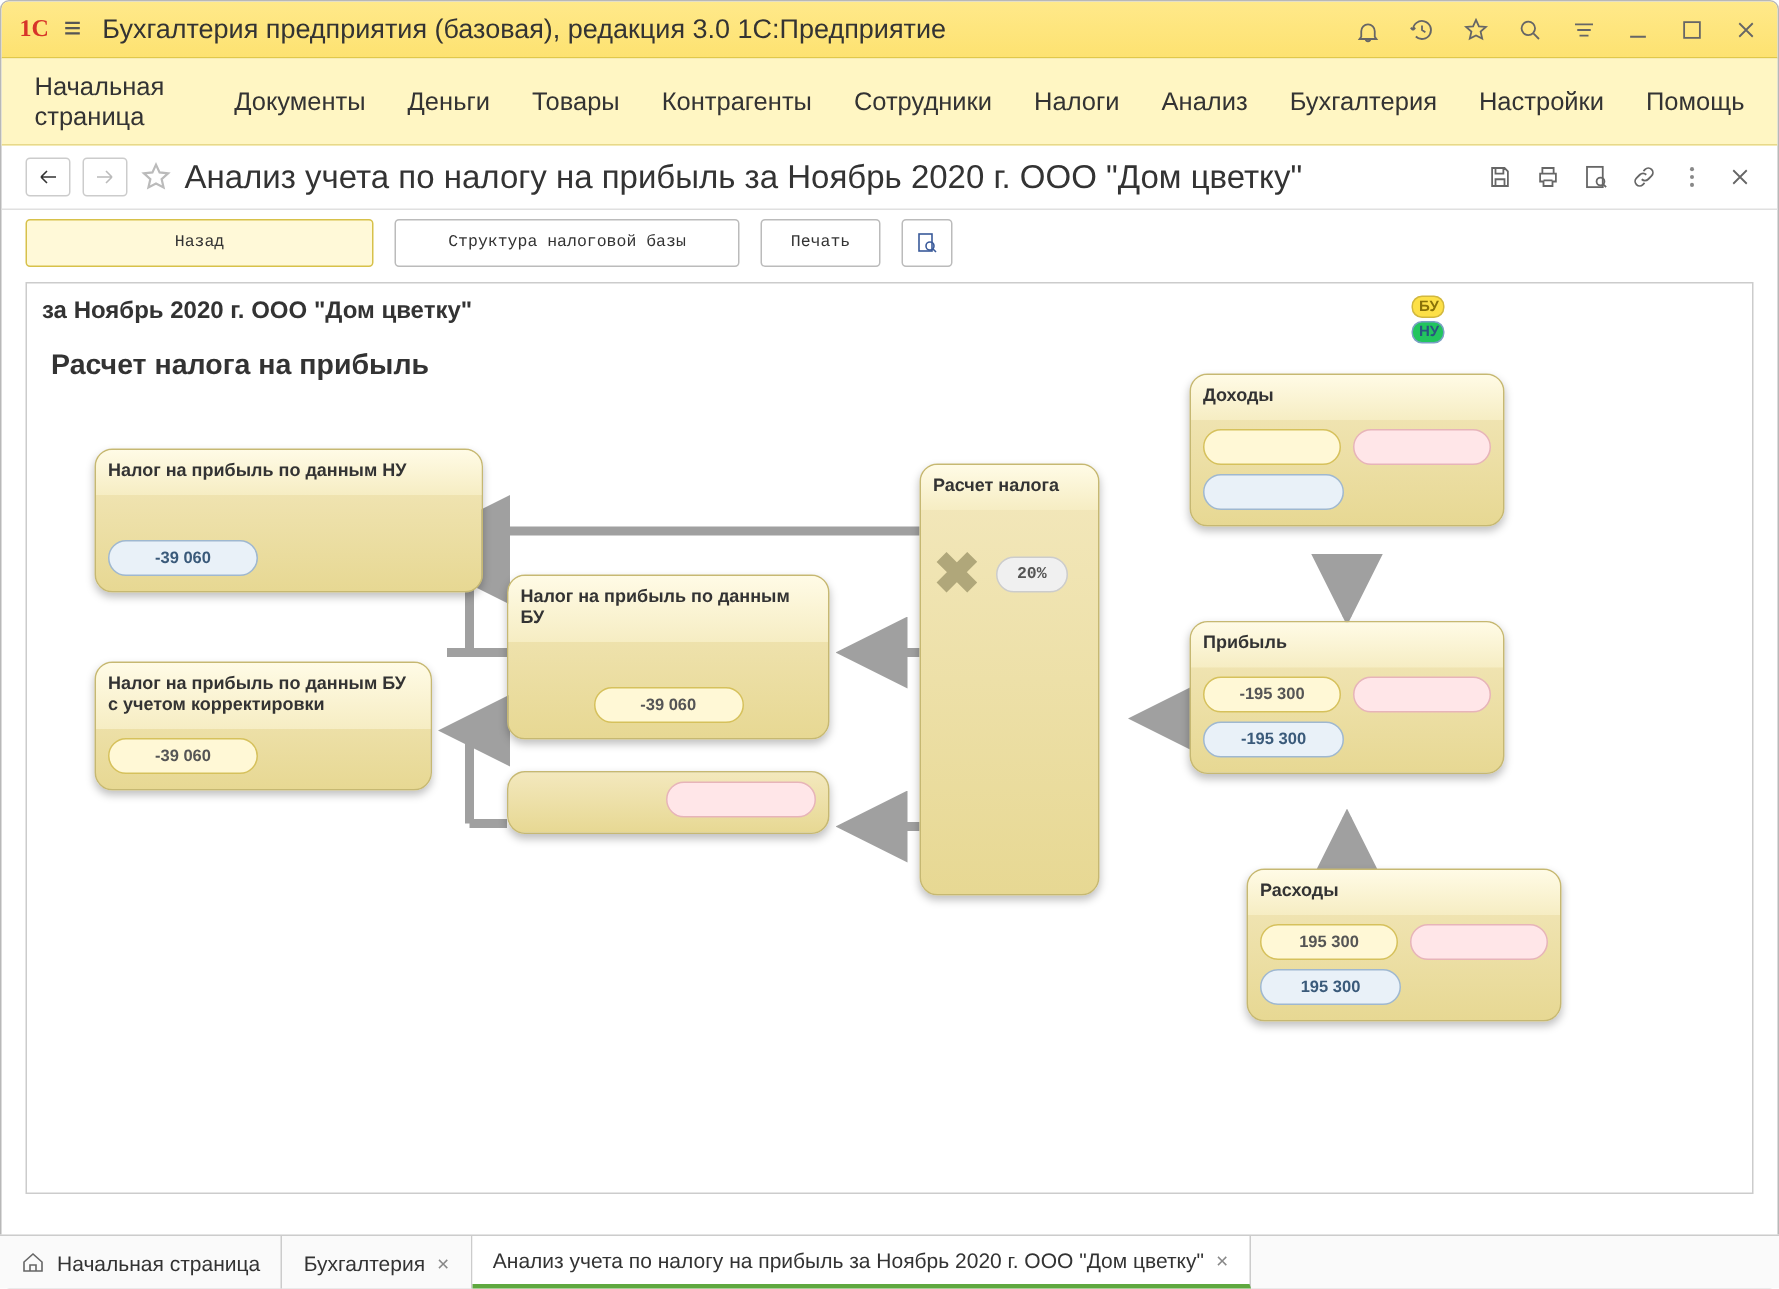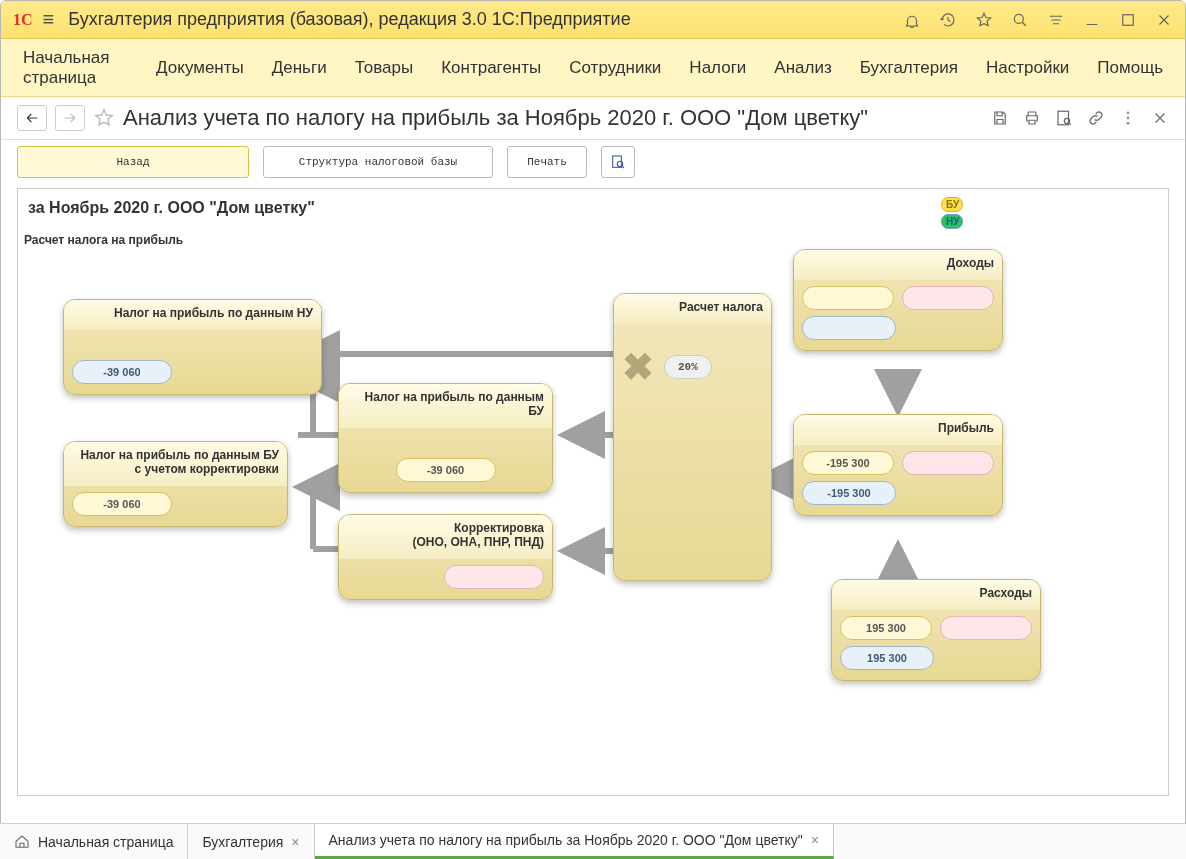--- a/index.html
+++ b/index.html
@@ -126,22 +126,22 @@
     overflow: hidden;
   }
   .period-line {
     position: absolute;
     left: 10px; top: 10px;
     font-size: 16px;
     font-weight: bold;
   }
   .section-title {
     position: absolute;
-    left: 6px; top: 44px;
-    font-size: 12px;
+    left: 16px; top: 44px;
+    font-size: 19px;
     font-weight: bold;
   }
   .legend {
     position: absolute;
     right: 205px;
     top: 8px;
     display: flex;
     flex-direction: column;
     gap: 2px;
     align-items: center;
@@ -166,21 +166,21 @@
     position: absolute;
     border-radius: 12px;
     background: linear-gradient(#f3e8bd, #e7d893);
     border: 1px solid #c6b872;
     box-shadow: 0 3px 6px rgba(0,0,0,0.25);
   }
   .block-header {
     padding: 6px 8px 10px;
     font-size: 12px;
     font-weight: bold;
-    text-align: right;
+    text-align: left;
     background: linear-gradient(#fffbe6, #f6edc3);
     border-top-left-radius: 11px;
     border-top-right-radius: 11px;
   }
   .block-body {
     padding: 6px 8px 10px;
     display: flex;
     flex-direction: column;
     gap: 6px;
   }
@@ -447,30 +447,28 @@
       <div class="block-header">Налог на прибыль по данным БУ</div>
       <div class="block-body">
         <div style="height:18px"></div>
         <div class="pill-row">
           <div class="pill yellow" style="max-width:100px;margin:0 auto">-39 060</div>
         </div>
       </div>
     </div>
 
     <div class="block" style="left:320px; top:325px; width:215px;">
-      <div class="block-header" style="white-space:pre-line">Корректировка
-(ОНО, ОНА, ПНР, ПНД)</div>
       <div class="block-body">
         <div class="pill-row" style="justify-content:flex-end">
           <div class="pill pink" style="max-width:100px"></div>
         </div>
       </div>
     </div>
 
-    <div class="block" style="left:595px; top:104px; width:159px; height:288px">
+    <div class="block" style="left:595px; top:120px; width:120px; height:288px">
       <div class="block-header">Расчет налога</div>
       <div class="block-body" style="flex-direction:row;align-items:center;gap:10px;padding-top:28px">
         <span class="calc-x">✖</span>
         <div class="pill grey" style="width:48px;flex:none">20%</div>
       </div>
     </div>
 
     <div class="block" style="left:775px; top:60px; width:210px;">
       <div class="block-header">Доходы</div>
       <div class="block-body">

